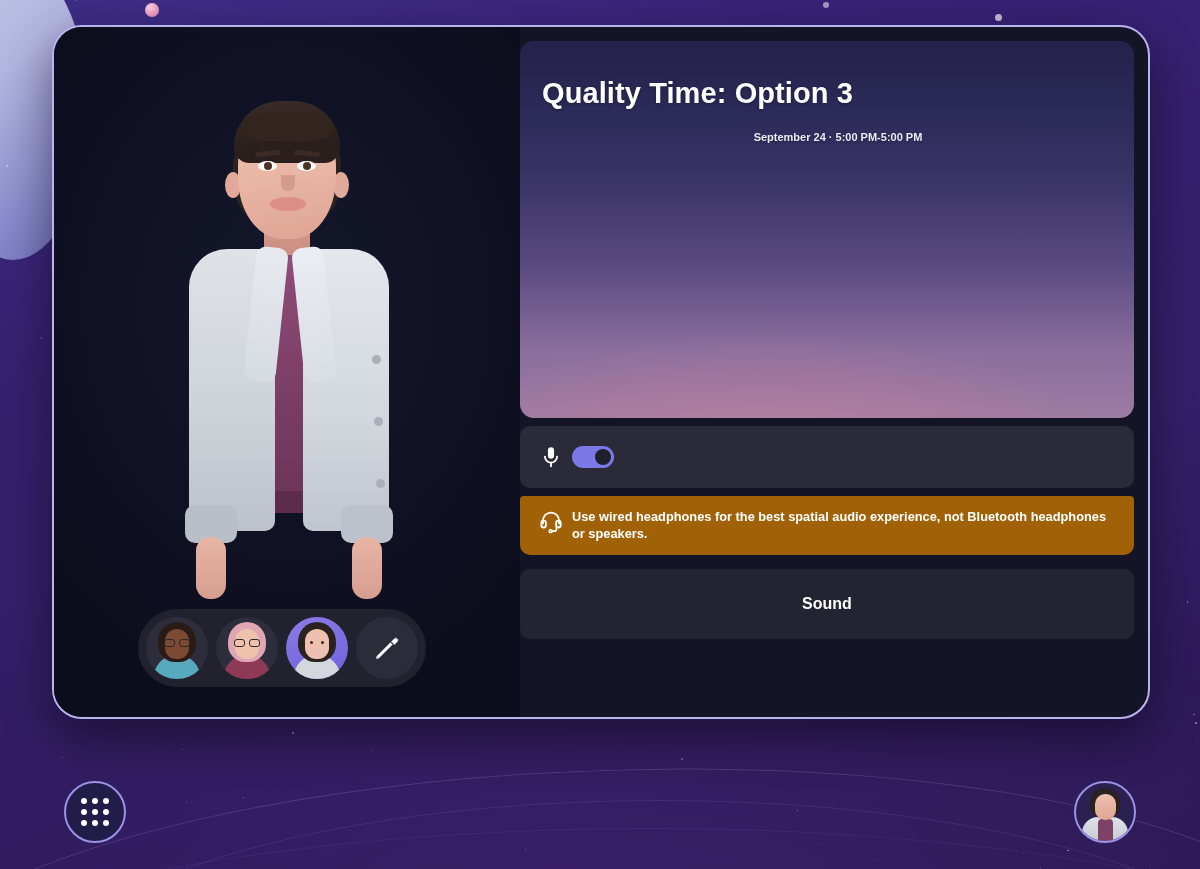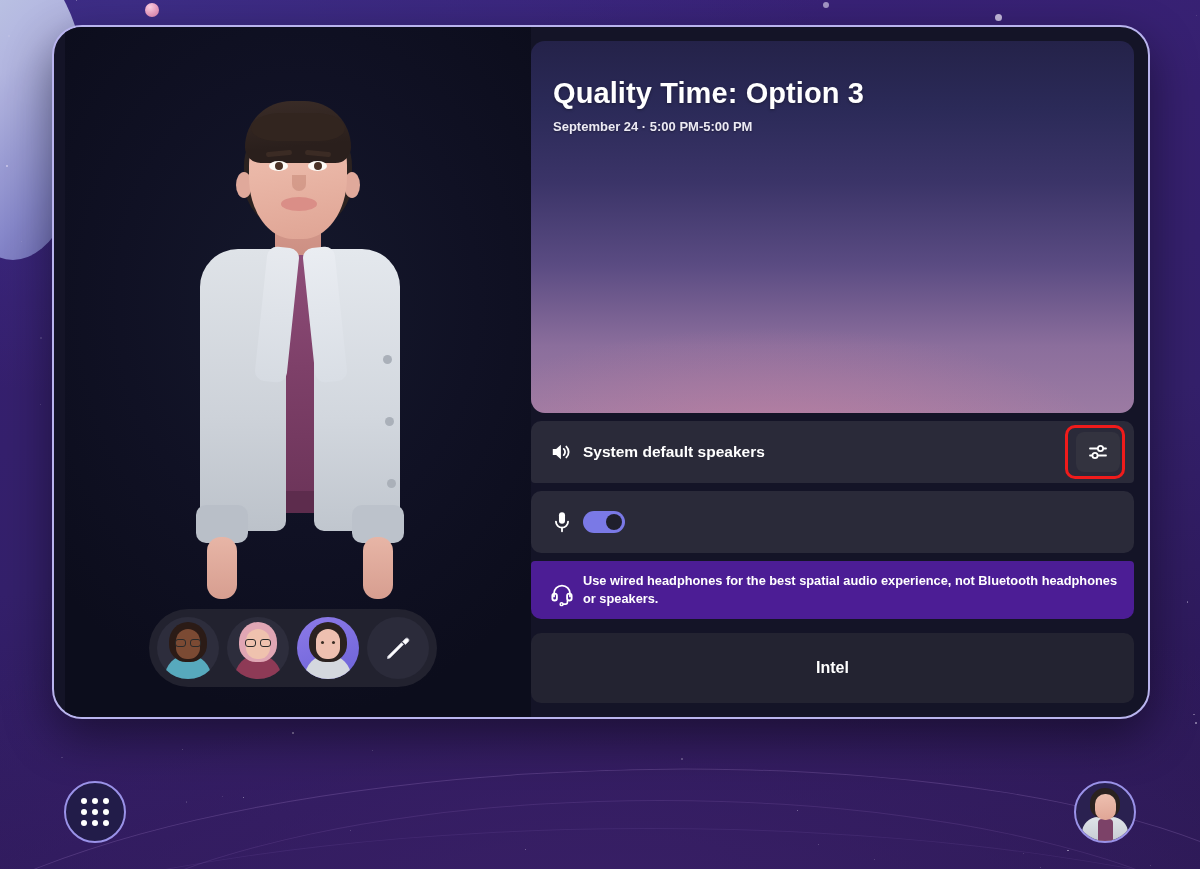--- a/index.html
+++ b/index.html
@@ -57,21 +57,20 @@
   #dialog {
     position: absolute;
     left: 52px; top: 25px;
     width: 1098px; height: 694px;
     border-radius: 30px;
     background: #141427;
     border: 2px solid #b9b4ee;
     box-shadow: 0 18px 48px rgba(0,0,0,.45);
     display: flex;
     overflow: hidden;
-    padding-left: 11px;
   }
 
   
   .stage {
     position: relative;
     width: 466px;
     background:
       radial-gradient(70% 60% at 50% 40%, #15182c 0%, #101124 55%, #0c0d1c 100%);
     flex: none;
   }
@@ -197,23 +196,24 @@
     position:absolute; left:0; right:0; bottom:0; height: 46%;
     background: radial-gradient(80% 100% at 40% 120%, rgba(208,130,160,.55) 0%, rgba(208,130,160,0) 70%);
     pointer-events:none;
   }
   .hero-title {
     font-size: 29px; font-weight: bold; color: #ffffff;
     letter-spacing: .1px;
     text-shadow: 0 1px 3px rgba(0,0,0,.35);
   }
   .hero-sub {
-    margin-top: 9px;
-    font-size: 13px; font-weight: bold; color: #eceaf4;
+    margin-top: 21px;
+    font-size: 11px; font-weight: bold; color: #eceaf4;
     text-shadow: 0 1px 2px rgba(0,0,0,.35);
+    text-align: center;
   }
 
   .device-row {
     position: relative;
     background: #2a2a39;
     border-radius: 10px;
     display: flex; align-items: center;
     padding: 0 14px 0 18px;
     min-height: 62px;
   }
@@ -243,23 +243,23 @@
     width: 42px; height: 22px; border-radius: 11px;
     background: #7a79e6;
     position: relative; flex: none; cursor: pointer;
   }
   .toggle .knob {
     position: absolute; right: 3px; top: 3px;
     width: 16px; height: 16px; border-radius: 50%;
     background: #1f1f2c;
   }
   .hint-row {
-    background: #4c1d95;
+    background: #a16207;
     border-radius: 4px 4px 10px 10px;
-    display: flex; align-items: flex-end;
+    display: flex; align-items: flex-start;
     padding: 12px 16px 12px 18px;
     min-height: 56px;
   }
   .hint-row .ricon { width: 34px; flex: none; display:flex; align-items:center; }
   .hint-text {
     color: #ffffff; font-size: 12.8px; font-weight: bold; line-height: 1.35;
   }
   .actions { display: flex; gap: 12px; margin-top: 6px; }
   .btn {
     flex: 1; height: 70px; border-radius: 10px;
@@ -401,39 +401,20 @@
       </div>
     </div>
 
     <div class="content">
 
       <div class="hero">
         <div class="hero-title">Quality Time: Option 3</div>
         <div class="hero-sub">September 24 · 5:00 PM-5:00 PM</div>
       </div>
 
-      <div class="device-row first">
-        <span class="ricon">
-          <svg width="26" height="26" viewBox="0 0 24 24">
-            <path d="M3.5 9.2 h3.1 L11 5.4 v13.2 L6.6 14.8 H3.5 Z" fill="#ffffff"></path>
-            <path d="M13.6 9.1 a4 4 0 0 1 0 5.8" fill="none" stroke="#ffffff" stroke-width="1.7" stroke-linecap="round"></path>
-            <path d="M16 7 a7 7 0 0 1 0 10" fill="none" stroke="#ffffff" stroke-width="1.7" stroke-linecap="round"></path>
-          </svg>
-        </span>
-        <span class="rlabel">System default speakers</span>
-        <span class="settings-btn">
-          <svg width="24" height="24" viewBox="0 0 24 24">
-            <line x1="4" y1="8.5" x2="20" y2="8.5" stroke="#ffffff" stroke-width="1.8" stroke-linecap="round"></line>
-            <line x1="4" y1="15.5" x2="20" y2="15.5" stroke="#ffffff" stroke-width="1.8" stroke-linecap="round"></line>
-            <circle cx="14.5" cy="8.5" r="2.6" fill="#2a2a36" stroke="#ffffff" stroke-width="1.8"></circle>
-            <circle cx="9" cy="15.5" r="2.6" fill="#2a2a36" stroke="#ffffff" stroke-width="1.8"></circle>
-          </svg>
-        </span>
-        <span class="settings-highlight"></span>
-      </div>
 
       <div class="device-row">
         <span class="ricon">
           <svg width="26" height="26" viewBox="0 0 24 24">
             <rect x="9.2" y="3" width="5.6" height="10.6" rx="2.8" fill="#ffffff"></rect>
             <path d="M6.4 11.6 a5.6 5.6 0 0 0 11.2 0" fill="none" stroke="#ffffff" stroke-width="1.7" stroke-linecap="round"></path>
             <line x1="12" y1="17.2" x2="12" y2="20.6" stroke="#ffffff" stroke-width="1.7" stroke-linecap="round"></line>
           </svg>
         </span>
         <span class="toggle">
@@ -448,21 +429,21 @@
             <rect x="3.1" y="11.6" width="4.2" height="6.4" rx="2.1" fill="none" stroke="#ffffff" stroke-width="1.7"></rect>
             <rect x="16.7" y="11.6" width="4.2" height="6.4" rx="2.1" fill="none" stroke="#ffffff" stroke-width="1.7"></rect>
             <path d="M17 18.4 v1.2 a1.8 1.8 0 0 1 -1.8 1.8 h-2.1" fill="none" stroke="#ffffff" stroke-width="1.5" stroke-linecap="round"></path>
             <circle cx="11.6" cy="21.4" r="1.3" fill="none" stroke="#ffffff" stroke-width="1.4"></circle>
           </svg>
         </span>
         <span class="hint-text">Use wired headphones for the best spatial audio experience, not Bluetooth headphones or speakers.</span>
       </div>
 
       <div class="actions">
-        <button class="btn btn-cancel">Intel</button>
+        <button class="btn btn-cancel">Sound</button>
       </div>
 
     </div>
   </div>
 
   <div class="round-btn" id="apps-btn">
     <span class="dotgrid">
       <i></i>
         <i></i>
         <i></i>

